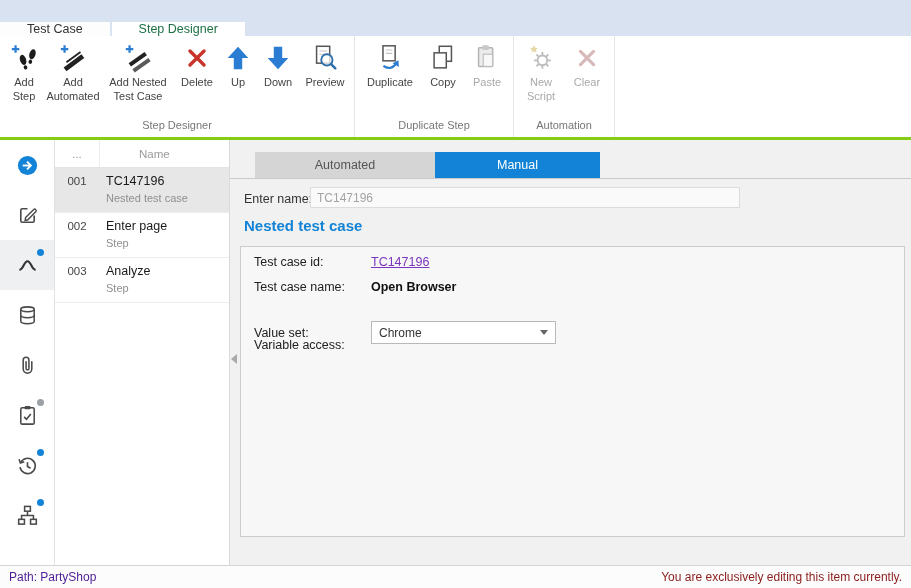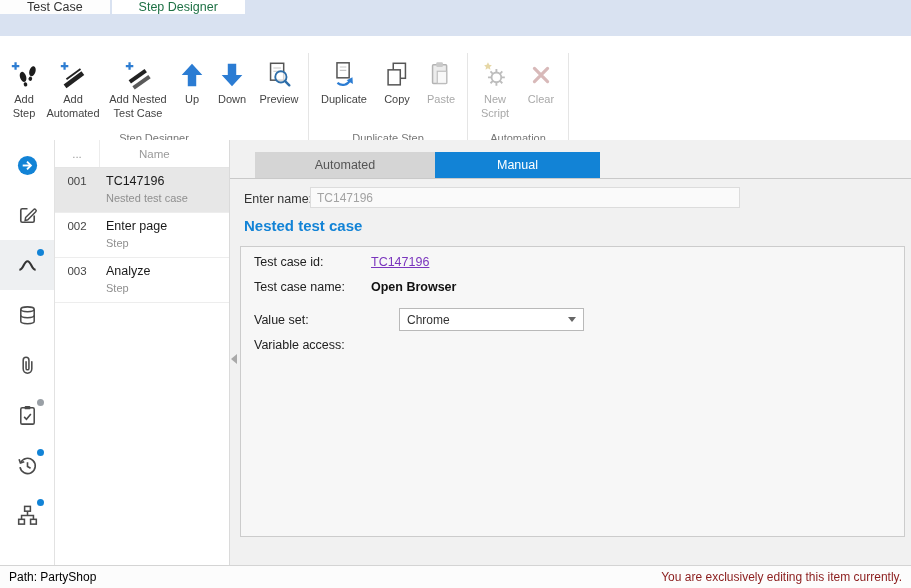--- a/index.html
+++ b/index.html
@@ -1,24 +1,24 @@
 <!DOCTYPE html>
 <html><head>
 <meta charset="utf-8">
 <style>
   html,body{margin:0;padding:0;background:#fff;}
   .app{position:relative;width:911px;height:588px;font-family:"Liberation Sans","DejaVu Sans",sans-serif;background:#fff;overflow:hidden;-webkit-font-smoothing:antialiased;}
 
   
-  .tabbar{position:absolute;left:0;top:0;width:911px;height:36px;background:#d9e2f1;display:flex;align-items:flex-start;}
+  .tabbar{position:absolute;left:0;top:0;width:911px;height:36px;background:#d9e2f1;display:flex;align-items:flex-end;}
   .tab{display:flex;align-items:center;padding:0 27px;font-size:12.5px;color:#333;background:#fdfdfd;margin-right:2px;cursor:pointer;}
   .tab.active{background:#ffffff;color:#1e7145;}
 
   
-  .ribbon{position:absolute;left:0;top:53px;width:911px;height:104px;background:#fff;border-bottom:7px solid #84cc16;display:flex;box-sizing:border-box;}
+  .ribbon{position:absolute;left:0;top:36px;width:911px;height:104px;background:#fff;border-bottom:3px solid #84cc16;display:flex;box-sizing:border-box;}
   .rgroup{display:flex;flex-direction:column;border-right:1px solid #e5e5e5;padding:2px 4px 0;}
   .rbtns{display:flex;align-items:flex-start;flex:1;}
   .rbtn{display:flex;flex-direction:column;align-items:center;background:none;border:none;font-family:inherit;font-size:11px;color:#444;padding:5px 2px 0;cursor:pointer;box-sizing:border-box;}
   .rbtn .ricon{width:30px;height:30px;display:block;margin-bottom:3px;}
   .rbtn .ricon svg{width:30px;height:30px;display:block;}
   .rlabel{text-align:center;line-height:1.25;}
   .rbtn.disabled{cursor:default;}
   .rbtn.disabled .rlabel{color:#a9a9a9;}
   .rgroup-label{text-align:center;font-size:11px;color:#777;padding:5px 8px 6px;}
 
@@ -57,21 +57,21 @@
   .flabel{width:117px;flex-shrink:0;}
   .flink{color:#7a35bd;text-decoration:underline;font-size:12.5px;cursor:pointer;}
   .fbold{font-weight:700;color:#111;}
   .fselect{width:185px;height:23px;background:#fff;border:1px solid #b9b9b9;display:flex;align-items:center;justify-content:space-between;padding:0 7px;font-size:12px;color:#333;box-sizing:border-box;cursor:pointer;}
   .fselect.focused{border:1.5px solid #45a349;}
   .caret{width:0;height:0;border-left:4px solid transparent;border-right:4px solid transparent;border-top:5px solid #666;}
   .collapse{position:absolute;left:1px;top:214px;width:0;height:0;border-top:5px solid transparent;border-bottom:5px solid transparent;border-right:6px solid #a9a9a9;cursor:pointer;}
 
   
   .statusbar{position:absolute;left:0;top:565px;width:911px;height:23px;border-top:1px solid #d4d4d4;background:#fcfcfc;display:flex;justify-content:space-between;align-items:center;padding:0 9px;box-sizing:border-box;font-size:12px;}
-  .sb-left{color:#000000;}
+  .sb-left{color:#4c1d95;}
   .sb-right{color:#8b1c1c;}
 </style>
 </head>
 <body>
 
 <div class="app">
 
   <div class="tabbar">
     <div class="tab">
       <span>Test Case</span>
@@ -114,20 +114,28 @@
           <span class="ricon">
             <svg viewBox="0 0 32 32">
               <path d="M7 2.5v8M3 6.5h8" stroke="#2d7dd2" stroke-width="2.4" fill="none"></path>
               <path d="M6 21.5 L23 9.5 L25.5 13 L8.5 25 Z" fill="#222"></path>
               <path d="M10 28 L27 16 L29.5 19.5 L12.5 31.5 Z" fill="#5a5a5a"></path>
             </svg>
           </span>
           <span class="rlabel">Add Nested Test Case</span>
         </button>
 
+        <button class="rbtn" style="width:46px">
+          <span class="ricon">
+            <svg viewBox="0 0 32 32">
+              <path d="M8.5 8.5 L23.5 23.5 M23.5 8.5 L8.5 23.5" stroke="#c9342a" stroke-width="3.6" stroke-linecap="round" fill="none"></path>
+            </svg>
+          </span>
+          <span class="rlabel">Delete</span>
+        </button>
 
         <button class="rbtn" style="width:36px">
           <span class="ricon">
             <svg viewBox="0 0 32 32">
               <path d="M16 4 L27 16 H20.5 V28 H11.5 V16 H5 Z" fill="#2b7cd3"></path>
             </svg>
           </span>
           <span class="rlabel">Up</span>
         </button>
 
@@ -361,21 +369,21 @@
       <div class="frow" style="top:8px;">
         <div class="flabel">Test case id:</div>
         <a class="flink">TC147196</a>
       </div>
 
       <div class="frow" style="top:33px;">
         <div class="flabel">Test case name:</div>
         <span class="fbold">Open Browser</span>
       </div>
 
-      <div class="frow" style="top:61px;gap:28px;">
+      <div class="frow" style="top:74px;">
         <div class="flabel">Value set:</div>
         <div class="fselect">
           <span>Chrome</span>
           <span class="caret"></span>
         </div>
       </div>
 
       <div class="frow" style="top:91px;">
         <div class="flabel">Variable access:</div>
       </div>

